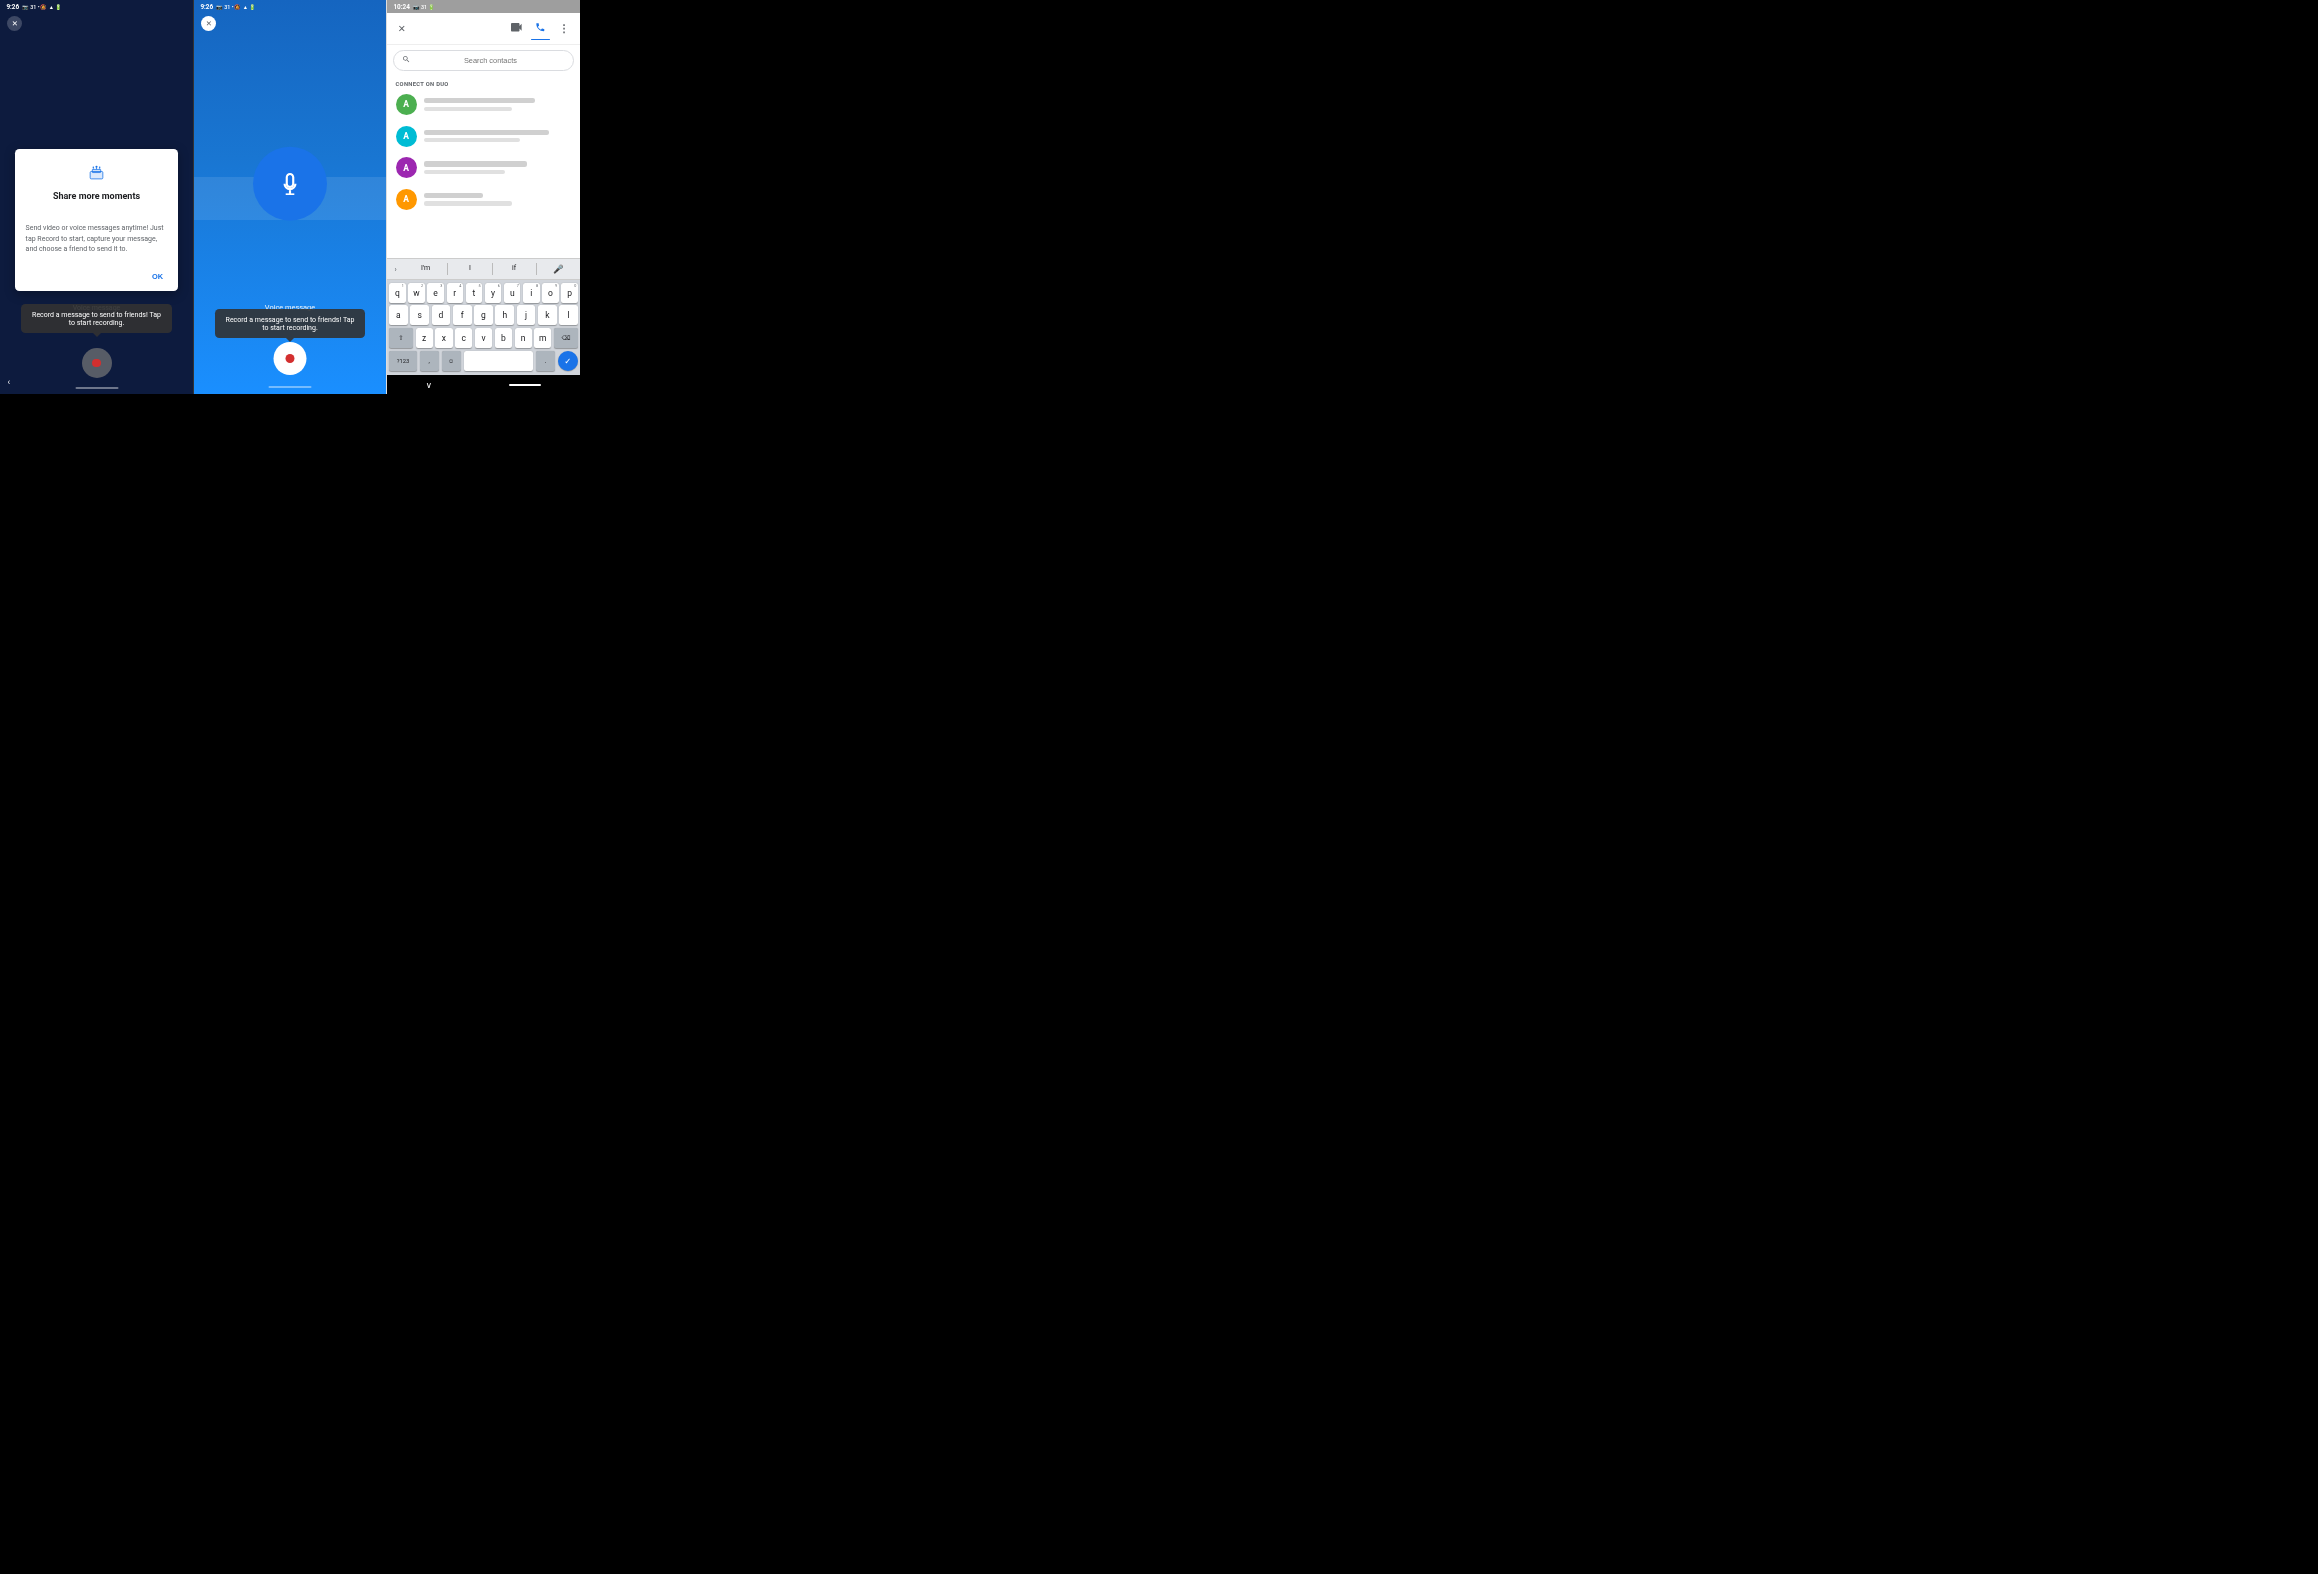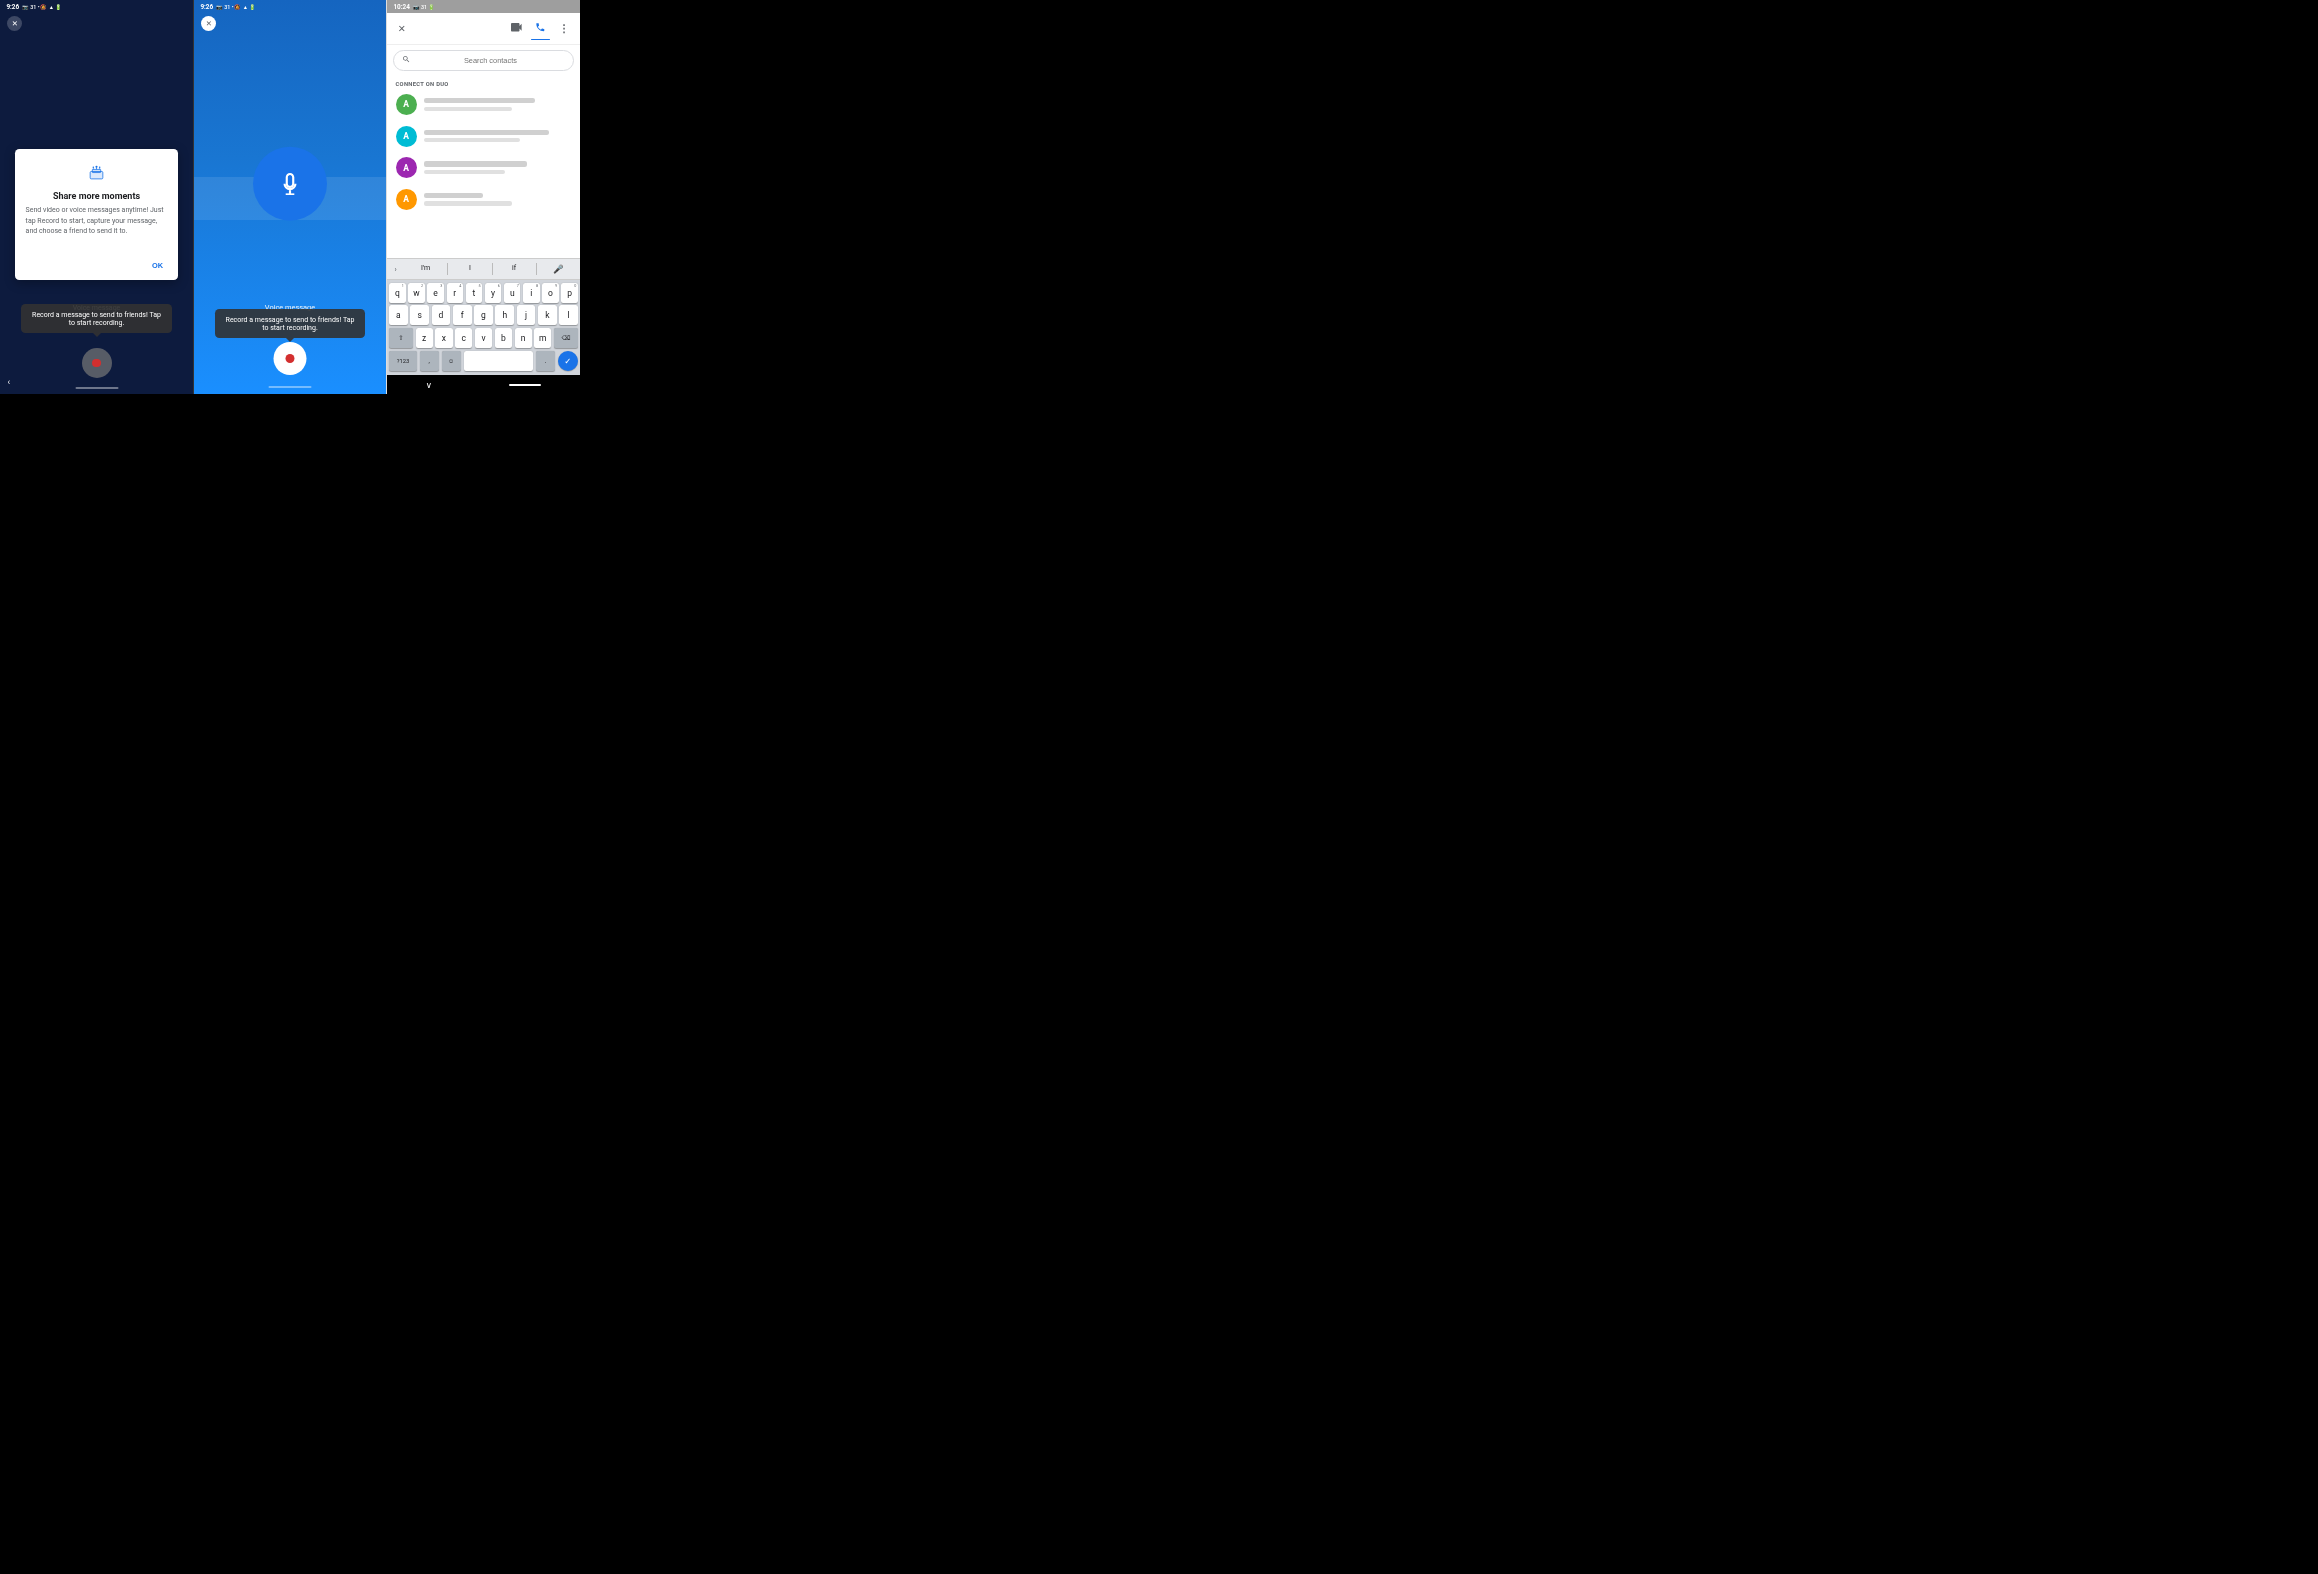--- a/index.html
+++ b/index.html
@@ -61,27 +61,27 @@
       text-align: center;
       margin-bottom: 6.4px;
       color: #1a73e8;
       font-size: 15px;
     }
     .dialog-title {
       text-align: center;
       font-size: 9px;
       font-weight: 700;
       color: #202124;
-      margin-bottom: 4px;
+      margin-bottom: 22px;
     }
     .dialog-body {
       font-size: 7px;
       color: #5f6368;
       line-height: 1.5;
-      margin-bottom: 22px;
+      margin-bottom: 15px;
     }
     .dialog-actions {
       display: flex;
       justify-content: flex-end;
     }
     .dialog-ok {
       color: #1a73e8;
       font-size: 7.4px;
       font-weight: 700;
       cursor: pointer;

